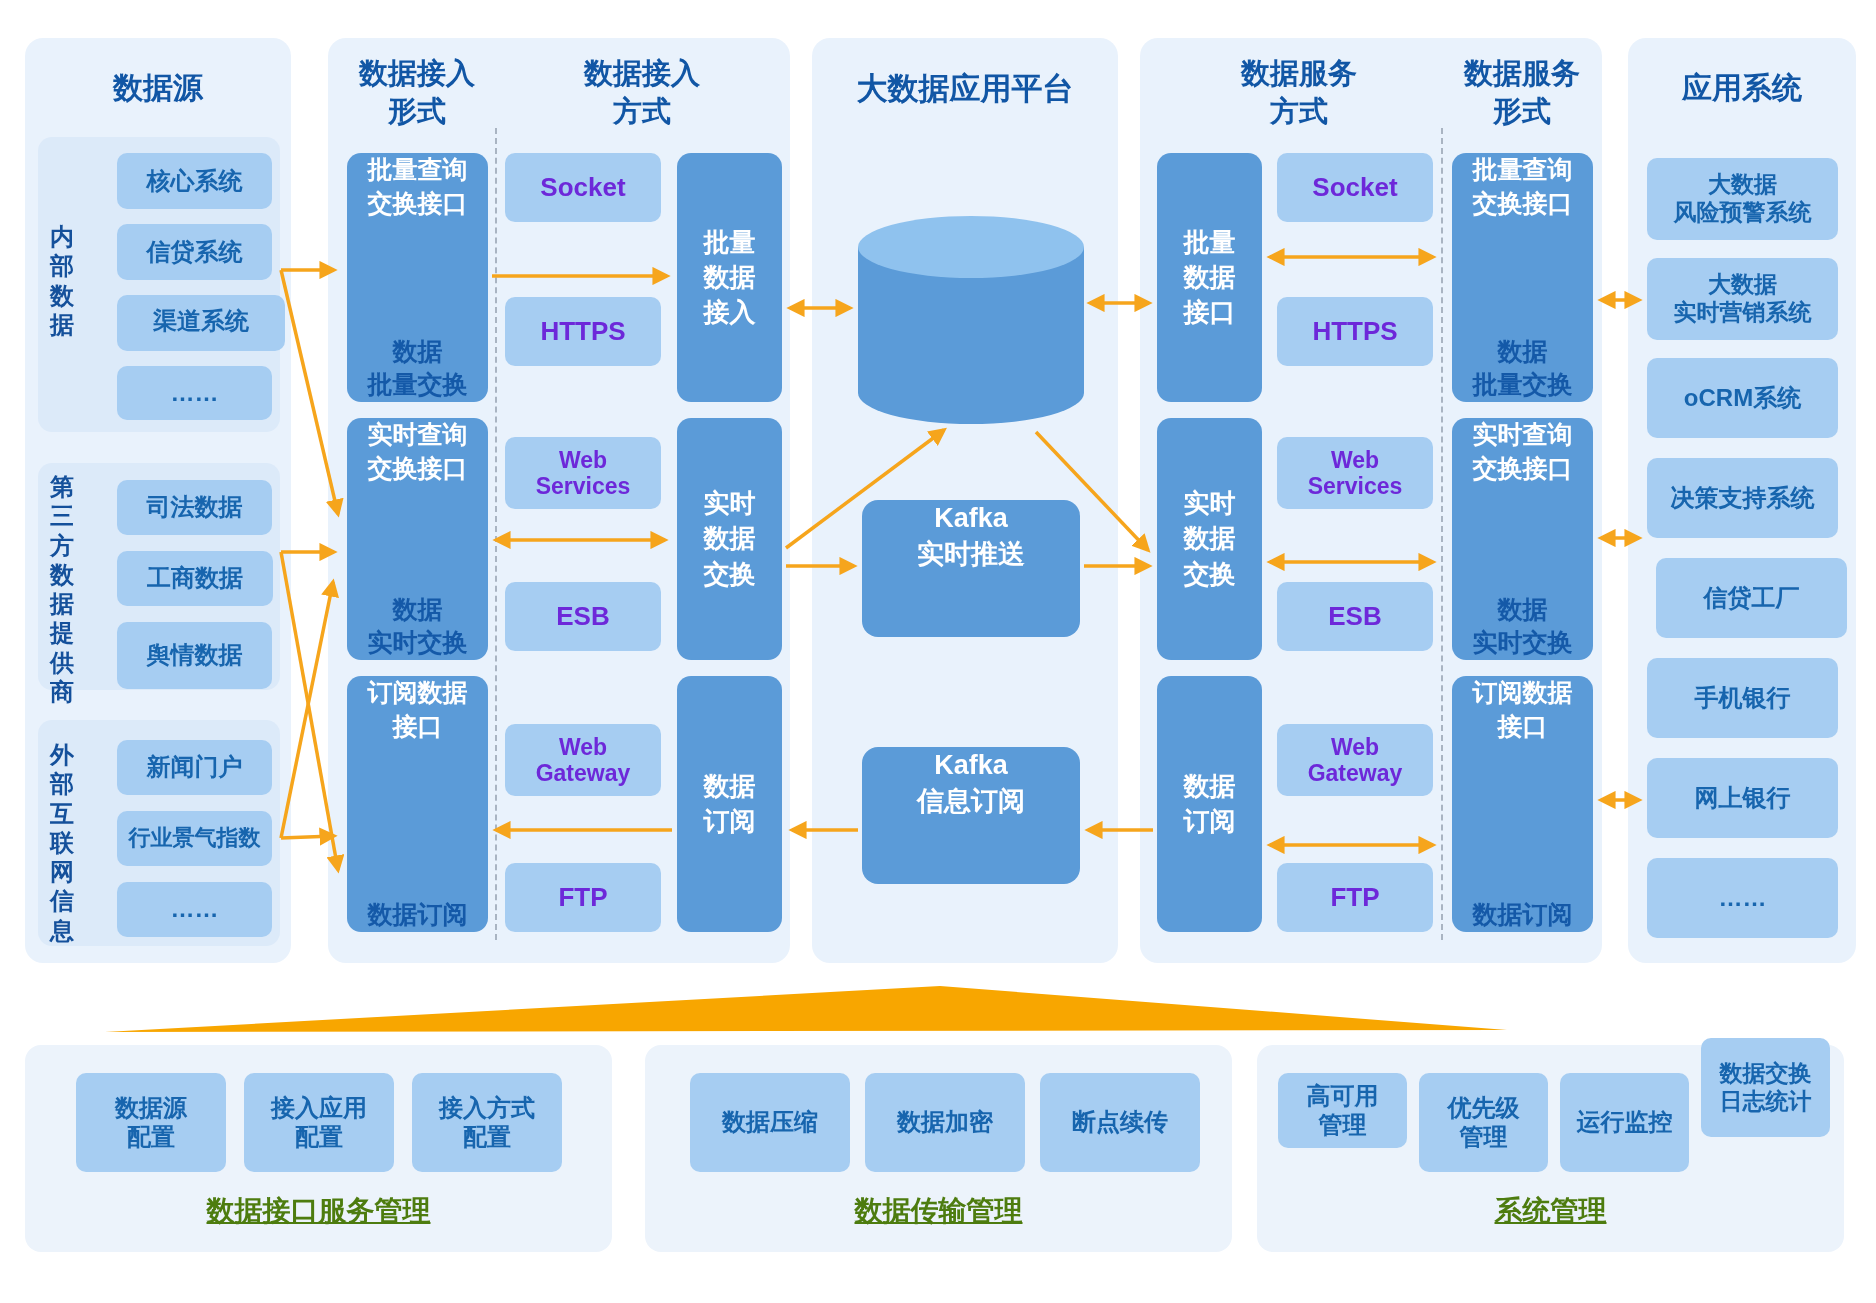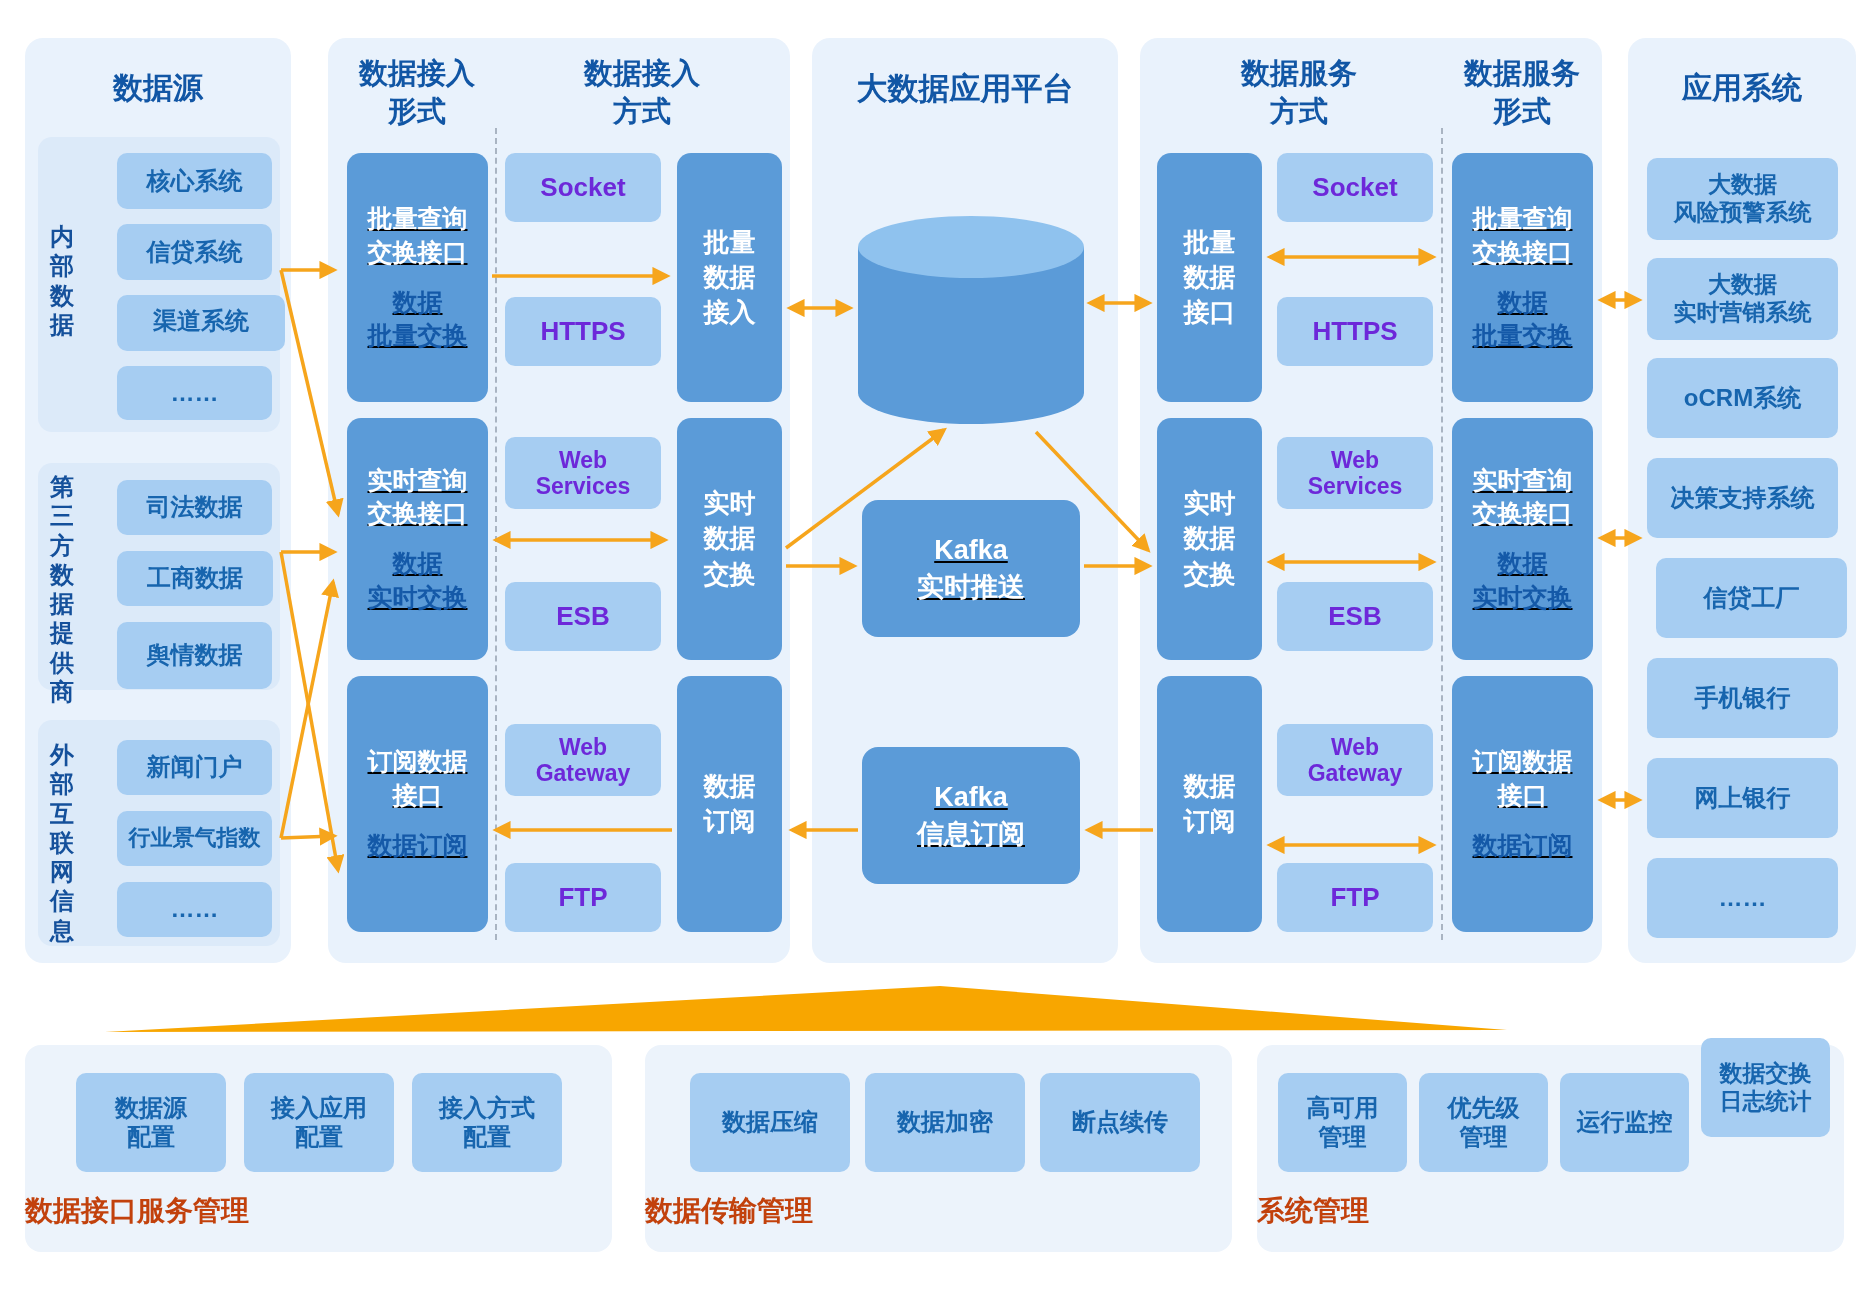--- a/index.html
+++ b/index.html
@@ -11,26 +11,26 @@
   .group{position:absolute;background:#DCEAF9;border-radius:14px;}
   .vlabel{position:absolute;width:32px;color:#14509B;font-weight:bold;font-size:24px;line-height:1.22;
           word-break:break-all;text-align:center;}
   .item{position:absolute;background:#A6CDF2;border-radius:10px;color:#1765AE;font-weight:bold;font-size:24px;
         display:flex;align-items:center;justify-content:center;text-align:center;line-height:1.2;white-space:pre-line;}
   .proto{position:absolute;background:#A6CDF2;border-radius:10px;color:#6d28d9;font-weight:bold;font-size:26px;
         display:flex;align-items:center;justify-content:center;text-align:center;line-height:1.15;white-space:pre-line;}
   .darkbox{position:absolute;background:#5B9BD8;border-radius:14px;color:#ffffff;font-weight:bold;font-size:26px;
         display:flex;align-items:center;justify-content:center;text-align:center;line-height:1.35;white-space:pre-line;}
   .formbox{position:absolute;background:#5B9BD8;border-radius:14px;display:flex;flex-direction:column;
-        align-items:center;justify-content:center;gap:16px;text-align:center;text-decoration:underline;}
+        align-items:center;justify-content:space-between;gap:16px;text-align:center;}
   .formbox .w{color:#ffffff;font-weight:bold;font-size:25px;line-height:1.35;white-space:pre-line;}
   .formbox .n{color:#1459A8;font-weight:bold;font-size:25px;line-height:1.35;white-space:pre-line;}
   .dash{position:absolute;width:0;border-left:2px dashed #A9B4C2;}
   .bpanel{position:absolute;background:#ECF3FB;border-radius:16px;}
-  .cap{position:absolute;color:#c2410c;font-weight:bold;font-size:28px;text-align:left;}
+  .cap{position:absolute;color:#4d7c0f;font-weight:bold;font-size:28px;text-align:center;text-decoration:underline;}
   .sm{font-size:22px;}
   .sm2{font-size:23px;}
   svg{position:absolute;left:0;top:0;pointer-events:none;}
 </style>
 </head>
 <body>
 
 <div id="canvas">
 
   <div class="panel" style="left:25px;top:38px;width:266px;height:925px;"></div>
@@ -177,21 +177,21 @@
 配置</div>
   <div class="cap" style="left:25px;top:1192px;width:587px;">数据接口服务管理</div>
 
   <div class="bpanel" style="left:645px;top:1045px;width:587px;height:207px;"></div>
   <div class="item" style="left:690px;top:1073px;width:160px;height:99px;">数据压缩</div>
   <div class="item" style="left:865px;top:1073px;width:160px;height:99px;">数据加密</div>
   <div class="item" style="left:1040px;top:1073px;width:160px;height:99px;">断点续传</div>
   <div class="cap" style="left:645px;top:1192px;width:587px;">数据传输管理</div>
 
   <div class="bpanel" style="left:1257px;top:1045px;width:587px;height:207px;"></div>
-  <div class="item" style="left:1278px;top:1073px;width:129px;height:99px;">高可用
+  <div class="item" style="left:1278px;top:1073px;width:129px;height:75px;">高可用
 管理</div>
   <div class="item" style="left:1419px;top:1073px;width:129px;height:99px;">优先级
 管理</div>
   <div class="item" style="left:1560px;top:1073px;width:129px;height:99px;">运行监控</div>
   <div class="item sm2" style="left:1701px;top:1038px;width:129px;height:99px;">数据交换
 日志统计</div>
   <div class="cap" style="left:1257px;top:1192px;width:587px;">系统管理</div>
 
   <svg width="1876" height="1303" viewBox="0 0 1876 1303">
     <defs>

